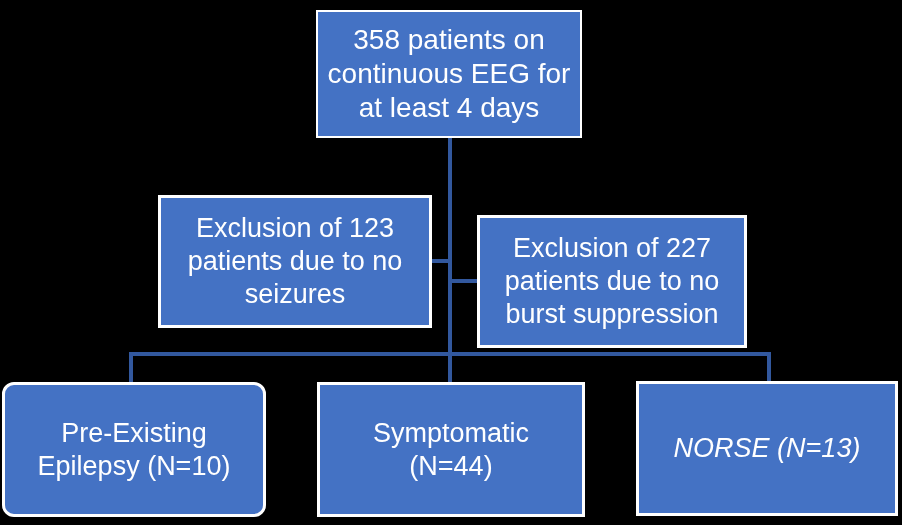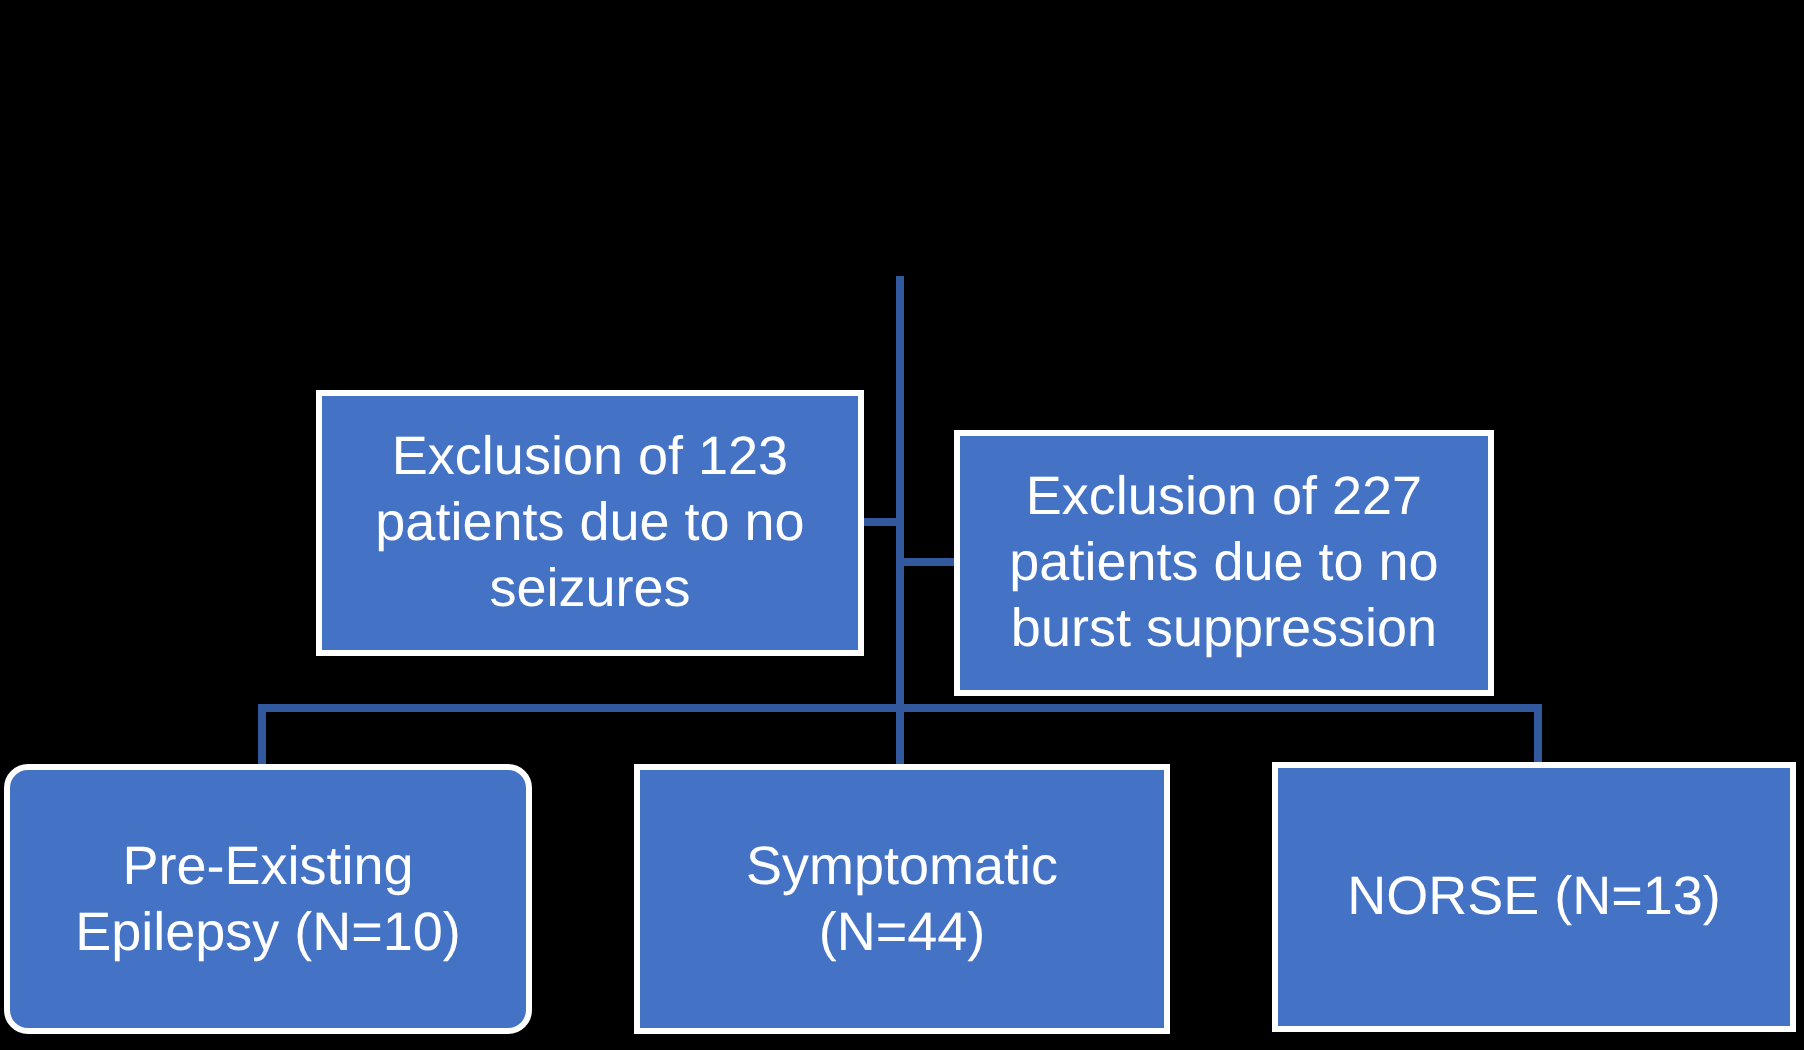--- a/index.html
+++ b/index.html
@@ -39,20 +39,25 @@
 
 <div class="stage">
 
   <div class="conn" style="left:448px; top:138px; width:4px; height:246px;"></div>
   <div class="conn" style="left:430px; top:259px; width:18px; height:4px;"></div>
   <div class="conn" style="left:452px; top:279px; width:25px; height:4px;"></div>
   <div class="conn" style="left:129px; top:352px; width:642px; height:4px;"></div>
   <div class="conn" style="left:129px; top:352px; width:4px; height:32px;"></div>
   <div class="conn" style="left:767px; top:352px; width:4px; height:31px;"></div>
 
+  <div class="node node--top" style="left:316px; top:10px; width:266px; height:128px;">
+    <span>358 patients on
+continuous EEG for
+at least 4 days</span>
+  </div>
 
   <div class="node" style="left:158px; top:195px; width:274px; height:133px;text-align:center;">
     <span>Exclusion of 123
 patients due to no
 seizures</span>
   </div>
 
   <div class="node" style="left:477px; top:215px; width:270px; height:133px;">
     <span>Exclusion of 227
 patients due to no
@@ -62,17 +67,17 @@
   <div class="node" style="left:2px; top:382px; width:264px; height:135px;border-radius:12px;">
     <span>Pre-Existing
 Epilepsy (N=10)</span>
   </div>
 
   <div class="node" style="left:317px; top:382px; width:268px; height:135px;">
     <span>Symptomatic
 (N=44)</span>
   </div>
 
-  <div class="node" style="left:636px; top:381px; width:262px; height:135px;">
+  <div class="node" style="left:636px; top:381px; width:262px; height:135px;font-style:italic;">
     <span>NORSE (N=13)</span>
   </div>
 
 </div>
 
 </body></html>

